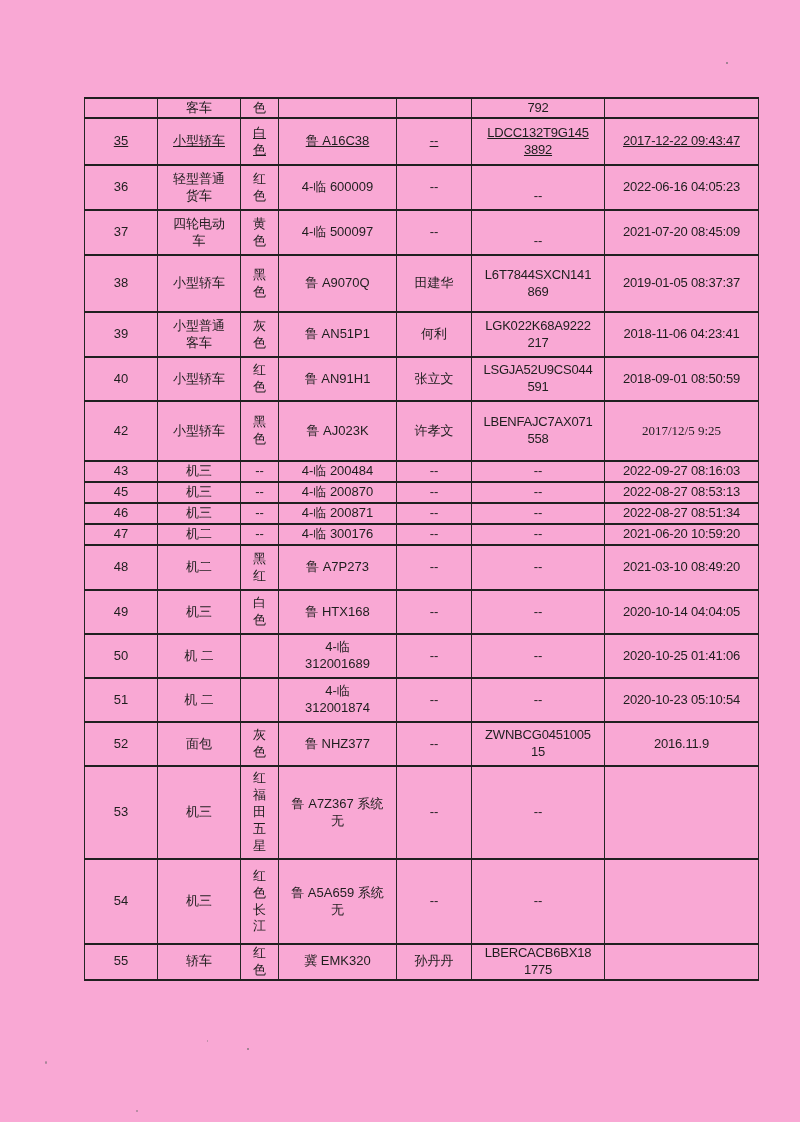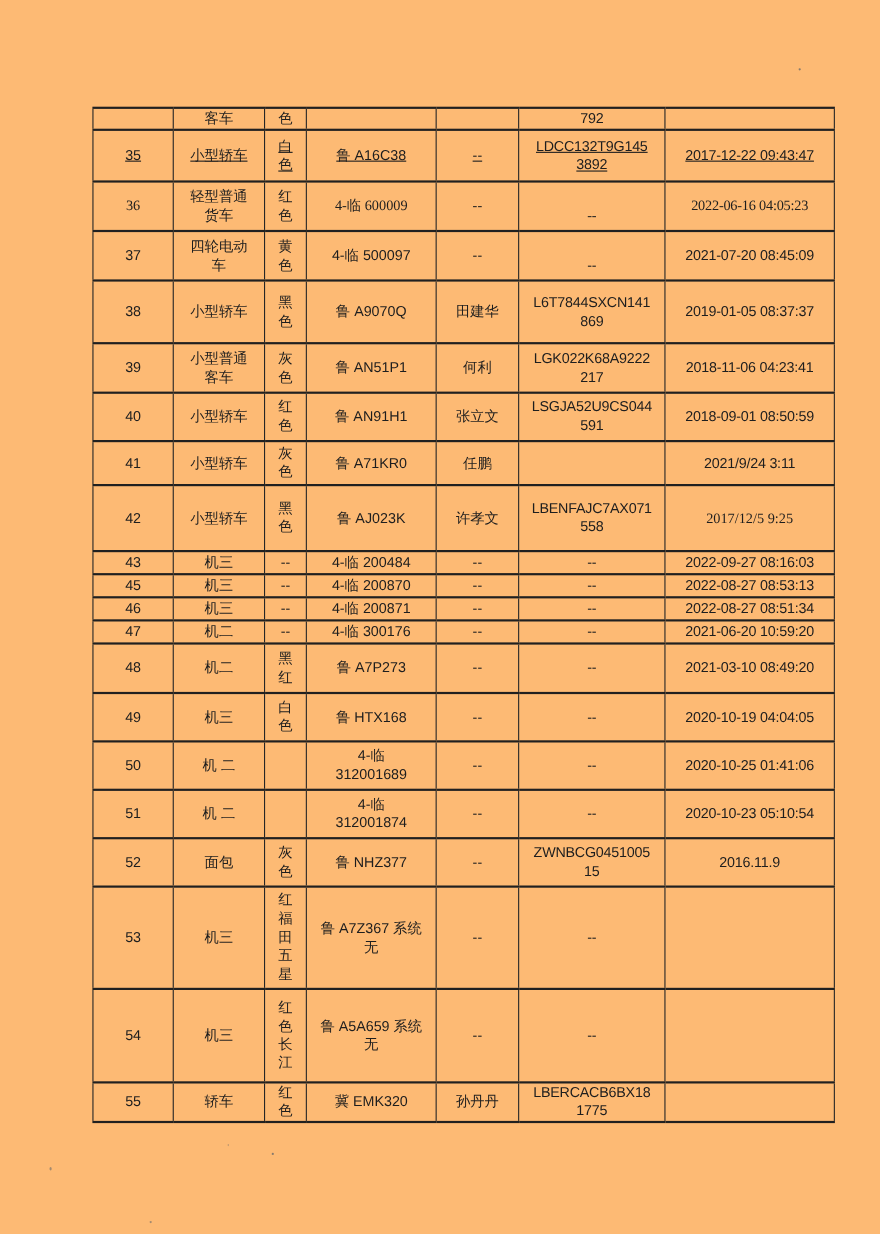--- a/index.html
+++ b/index.html
@@ -9,21 +9,21 @@
   }
   body {
     width: 800px; height: 1122px;
     position: relative;
     font-family: "Liberation Sans", sans-serif;
     color: #1c1c1c;
     overflow: hidden;
   }
   .page {
     position: absolute; inset: 0;
-    background: #fdba74;
+    background: #f9a8d4;
   }
   table.scan-table {
     position: absolute;
     left: 84px; top: 97px;
     border-collapse: collapse;
     table-layout: fixed;
   }
   table.scan-table td {
     border-left: 1px solid #242424;
     border-right: 1px solid #242424;
@@ -88,21 +88,21 @@
           <td class="col-no">35</td>
           <td class="col-type">小型轿车</td>
           <td class="col-color">白
 色</td>
           <td class="col-plate">鲁 A16C38</td>
           <td class="col-owner">--</td>
           <td class="col-vin align-left">LDCC132T9G145
 3892</td>
           <td class="col-time">2017-12-22 09:43:47</td>
         </tr>
-        <tr style="height: 45px; font-family: Liberation Serif, serif;">
+        <tr style="height: 45px;">
           <td class="col-no">36</td>
           <td class="col-type">轻型普通
 货车</td>
           <td class="col-color">红
 色</td>
           <td class="col-plate">4-临 600009</td>
           <td class="col-owner">--</td>
           <td class="col-vin align-left">
 --</td>
           <td class="col-time">2022-06-16 04:05:23</td>
@@ -145,30 +145,20 @@
         <tr style="height: 44px;">
           <td class="col-no">40</td>
           <td class="col-type">小型轿车</td>
           <td class="col-color">红
 色</td>
           <td class="col-plate">鲁 AN91H1</td>
           <td class="col-owner">张立文</td>
           <td class="col-vin align-left">LSGJA52U9CS044
 591</td>
           <td class="col-time">2018-09-01 08:50:59</td>
-        </tr>
-        <tr style="height: 40px;">
-          <td class="col-no">41</td>
-          <td class="col-type">小型轿车</td>
-          <td class="col-color">灰
-色</td>
-          <td class="col-plate">鲁 A71KR0</td>
-          <td class="col-owner">任鹏</td>
-          <td class="col-vin"></td>
-          <td class="col-time">2021/9/24 3:11</td>
         </tr>
         <tr style="height: 60px;">
           <td class="col-no">42</td>
           <td class="col-type">小型轿车</td>
           <td class="col-color">黑
 色</td>
           <td class="col-plate">鲁 AJ023K</td>
           <td class="col-owner">许孝文</td>
           <td class="col-vin align-left">LBENFAJC7AX071
 558</td>
@@ -221,21 +211,21 @@
           <td class="col-time">2021-03-10 08:49:20</td>
         </tr>
         <tr style="height: 44px;">
           <td class="col-no">49</td>
           <td class="col-type">机三</td>
           <td class="col-color">白
 色</td>
           <td class="col-plate">鲁 HTX168</td>
           <td class="col-owner">--</td>
           <td class="col-vin">--</td>
-          <td class="col-time">2020-10-19 04:04:05</td>
+          <td class="col-time">2020-10-14 04:04:05</td>
         </tr>
         <tr style="height: 44px;">
           <td class="col-no">50</td>
           <td class="col-type">机 二</td>
           <td class="col-color"></td>
           <td class="col-plate">4-临
 312001689</td>
           <td class="col-owner">--</td>
           <td class="col-vin">--</td>
           <td class="col-time">2020-10-25 01:41:06</td>

